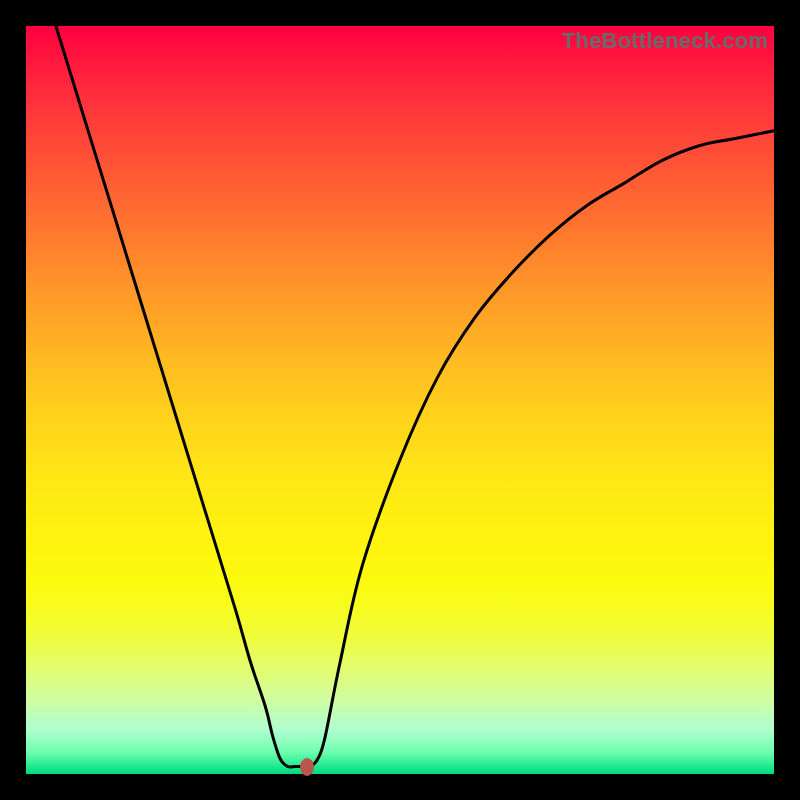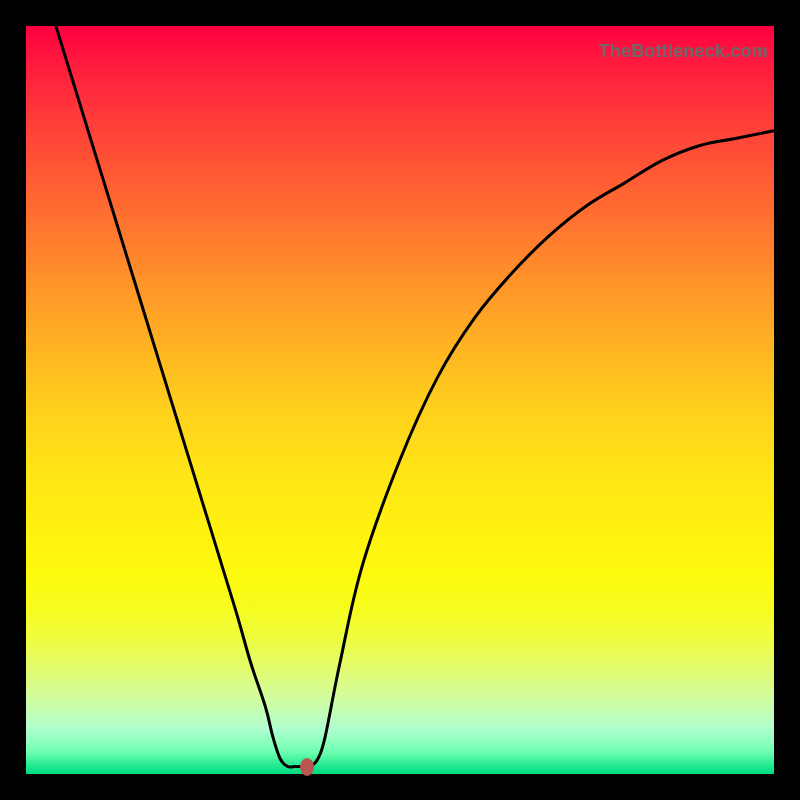--- a/index.html
+++ b/index.html
@@ -36,25 +36,24 @@
       #70ffb0 97%,
       #20e890 99%,
       #00d880 100%
     );
   }
   .watermark {
     position: absolute;
     top: 2px;
     right: 6px;
     font-family: Arial, Helvetica, sans-serif;
-    font-size: 18px;
+    font-size: 22px;
     font-weight: 600;
     color: #6a6a6a;
     letter-spacing: 0.2px;
-    margin-top: 13px;
   }
   .curve {
     position: absolute;
     left: 0;
     top: 0;
     width: 748px;
     height: 748px;
   }
   .dot {
     position: absolute;

